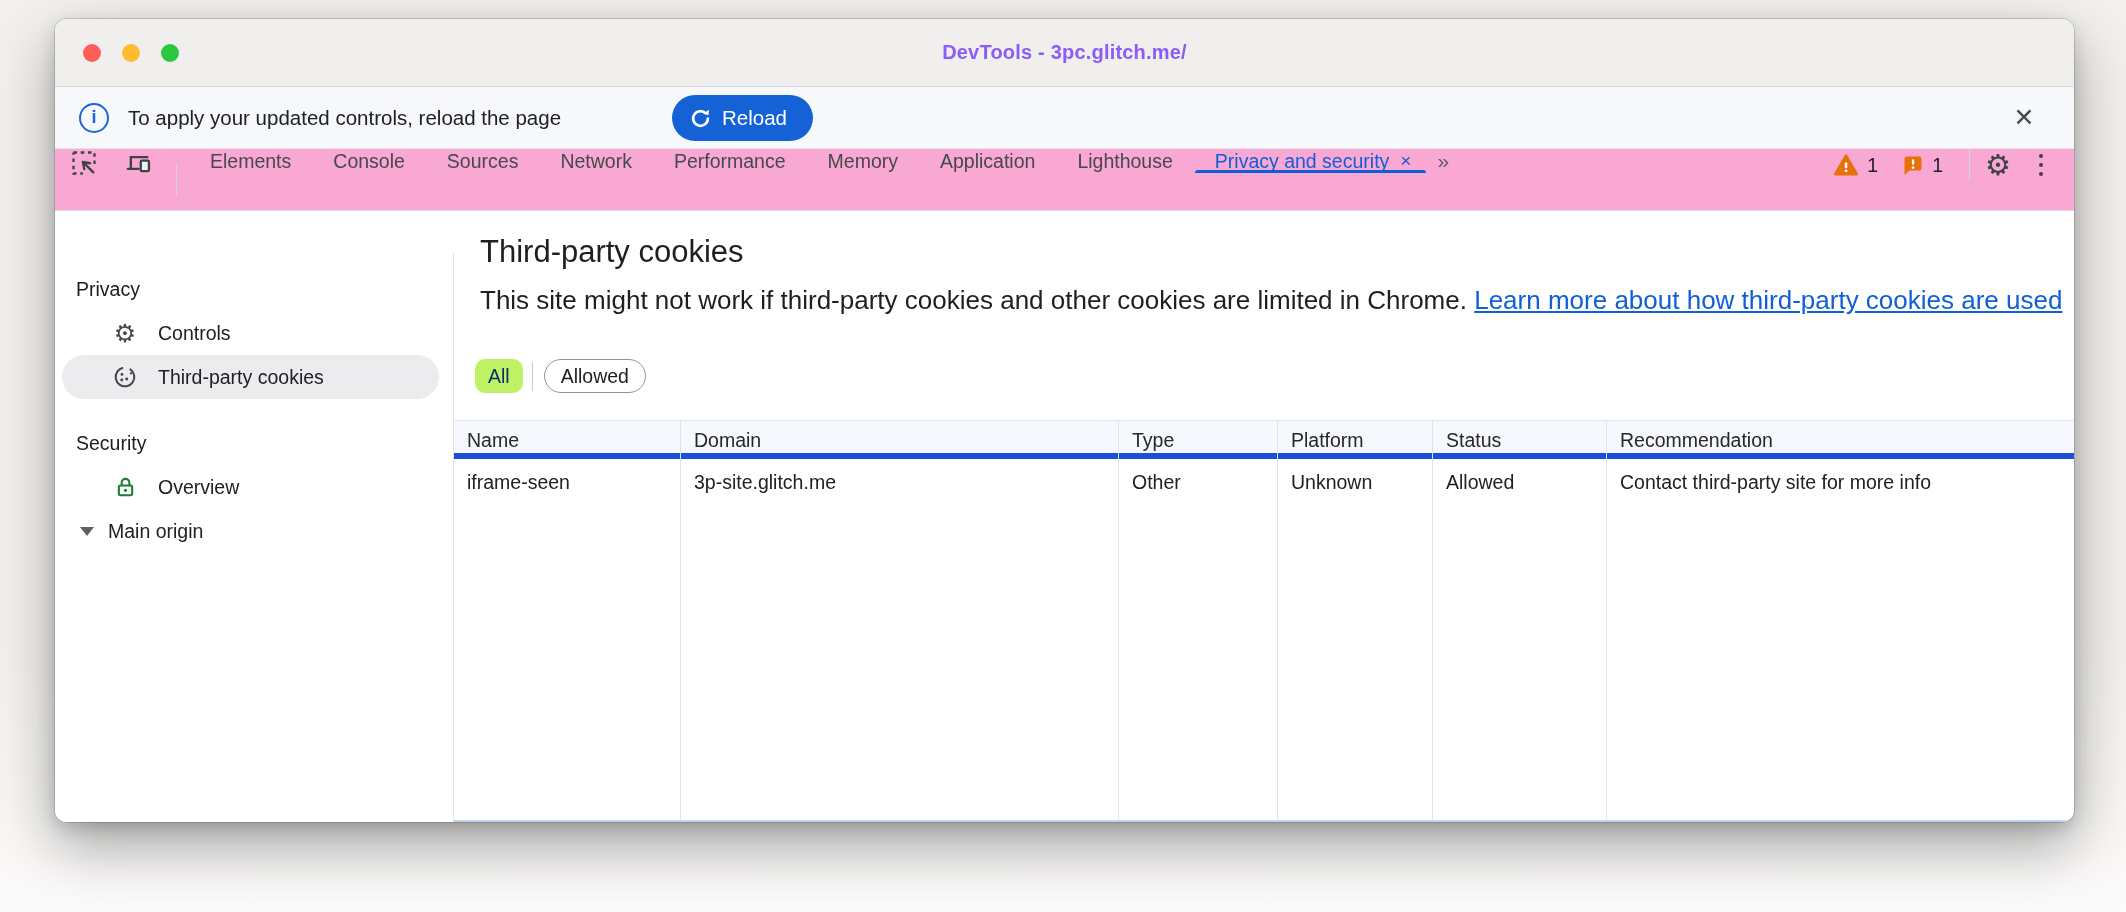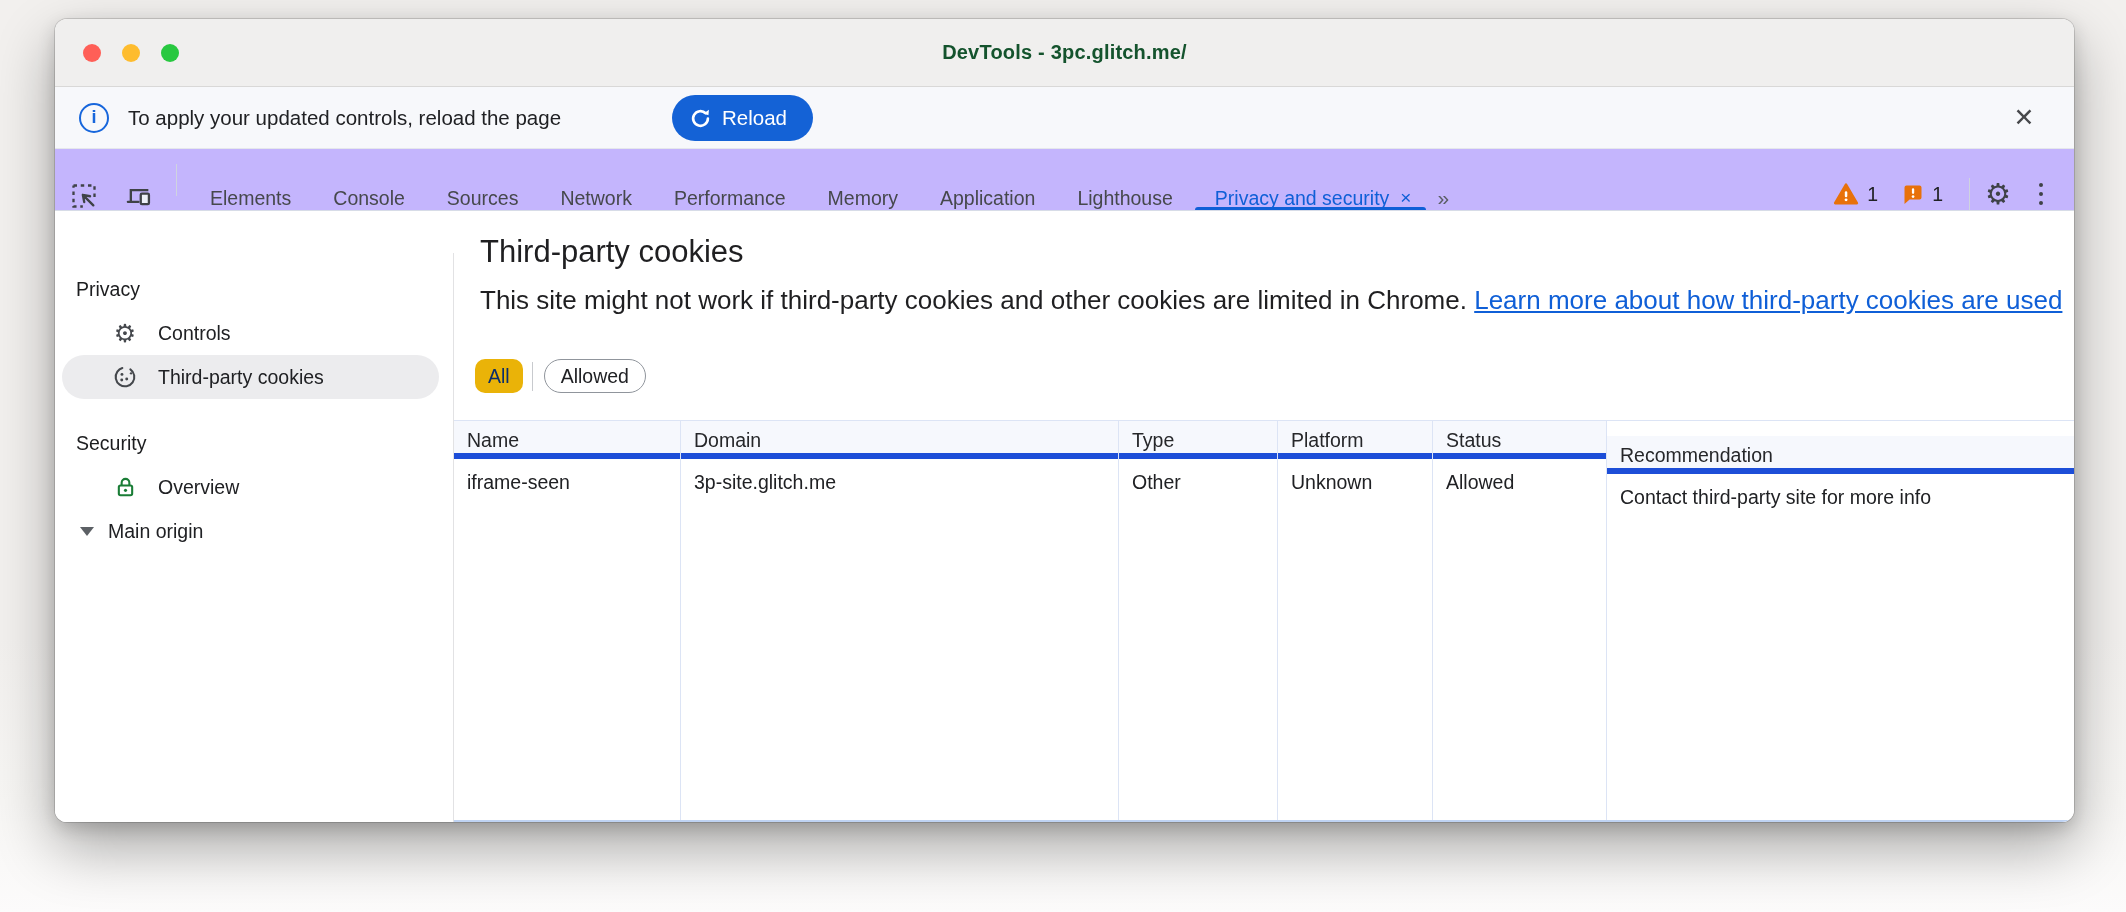--- a/index.html
+++ b/index.html
@@ -19,21 +19,21 @@
   .titlebar {
     height:68px; background:#f0efee; border-bottom:1px solid #d9d8d7;
     display:flex; align-items:center; position:relative;
   }
   .traffic { display:flex; gap:21px; position:absolute; left:28px; top:0; height:100%; align-items:center; }
   .light { width:18px; height:18px; border-radius:50%; }
   .light.red   { background:#ff5f57; }
   .light.yellow{ background:#febc2e; }
   .light.green { background:#28c840; }
   .title {
-    width:100%; text-align:center; font-size:20px; font-weight:700; color:#14532d; letter-spacing:.2px;
+    width:100%; text-align:center; font-size:20px; font-weight:700; color:#8b5cf6; letter-spacing:.2px;
   }
   
   .infobar {
     height:62px; background:#f7f8fb; border-bottom:1px solid #e5e7ec;
     display:flex; align-items:center; padding:0 24px; position:relative;
   }
   .info-icon {
     width:30px; height:30px; border-radius:50%; border:2.5px solid #1766dc;
     color:#1766dc; font-size:18px; font-weight:700;
     display:flex; align-items:center; justify-content:center; flex:0 0 auto;
@@ -45,22 +45,22 @@
     display:flex; align-items:center; gap:10px; padding:0 26px 0 17px;
     font-family:"Liberation Sans",sans-serif; font-size:20.5px; font-weight:500;
   }
   .close-x {
     position:absolute; right:30px; top:0; height:100%; width:40px;
     display:flex; align-items:center; justify-content:center;
     font-size:25px; color:#47484b; cursor:pointer;
   }
   
   .toolbar {
-    height:62px; background:#c4b5fd; border-bottom:1px solid #d7dce7;
-    display:flex; align-items:flex-end; padding-left:10px;
+    height:62px; background:#f9a8d4; border-bottom:1px solid #d7dce7;
+    display:flex; align-items:flex-start; padding-left:10px;
   }
   .tool-btn { width:38px; display:flex; align-items:center; justify-content:center; cursor:pointer; flex:0 0 auto; }
   .tool-btn + .tool-btn { margin-left:17px; }
   .vdiv { width:1px; height:32px; background:#cfd4df; align-self:center; margin:0 12px 0 18px; }
   .tabs { display:flex; align-items:stretch; }
   .tab {
     display:flex; align-items:center; padding:0 21px; font-size:19.5px; color:#46484c;
     cursor:pointer; position:relative; white-space:nowrap;
   }
   .tab.active { color:#0f5fd7; font-weight:500; padding-right:16px; }
@@ -94,30 +94,30 @@
   .side-item.origin .lbl { left:53px; }
   .side-note { height:44px; display:flex; align-items:center; padding-left:77px; font-size:19.5px; color:#9b9fa5; }
   .gear-glyph { font-size:25px; color:#45484d; line-height:1; }
   
   .main { position:absolute; left:400px; top:0; right:0; bottom:0; }
   .main-title { margin:22px 0 0 25px; font-size:31px; font-weight:500; color:#1f1f21; }
   .main-desc { margin:15px 0 0 25px; font-size:26px; color:#1f1f21; }
   .main-desc a { color:#0f5fd7; cursor:pointer; text-decoration:underline; }
   .chips { position:absolute; left:20px; top:147px; display:flex; align-items:center; height:34px; }
   .chip { height:34px; display:flex; align-items:center; font-size:19.5px; cursor:pointer; }
-  .chip.sel { background:#eab308; color:#0a2e6b; font-weight:500; border-radius:10px; padding:0 13px; }
+  .chip.sel { background:#bef264; color:#0a2e6b; font-weight:500; border-radius:10px; padding:0 13px; }
   .chip.plain { background:#fff; border:1.5px solid #90959c; color:#202124; border-radius:17px; padding:0 16px; }
   .chip-div { width:1px; height:29px; background:#c8cace; margin:0 11px 0 9px; }
   
   .grid {
     position:absolute; left:-1px; top:208px; right:0; bottom:0;
     display:flex; border-top:1px solid #dce4f5; border-bottom:2px solid #bfd3f3;
   }
   .col { border-right:1px solid #dce4f5; display:flex; flex-direction:column; }
-  .col:last-child { border-right:none; flex:1;margin-top:15px; }
+  .col:last-child { border-right:none; flex:1; }
   .c0{width:227px}.c1{width:438px}.c2{width:159px}.c3{width:155px}.c4{width:174px}
   .th {
     height:38px; line-height:38px; background:#f6f8fd; border-bottom:6px solid #1d4ed8;
     padding-left:13px; font-size:19.5px; color:#26272a; white-space:nowrap; overflow:hidden; cursor:pointer;
   }
   .td { height:46px; line-height:46px; padding-left:13px; font-size:19.5px; color:#202124; white-space:nowrap; overflow:hidden; }
   svg { display:block; }
 </style>
 </head>
 <body>

